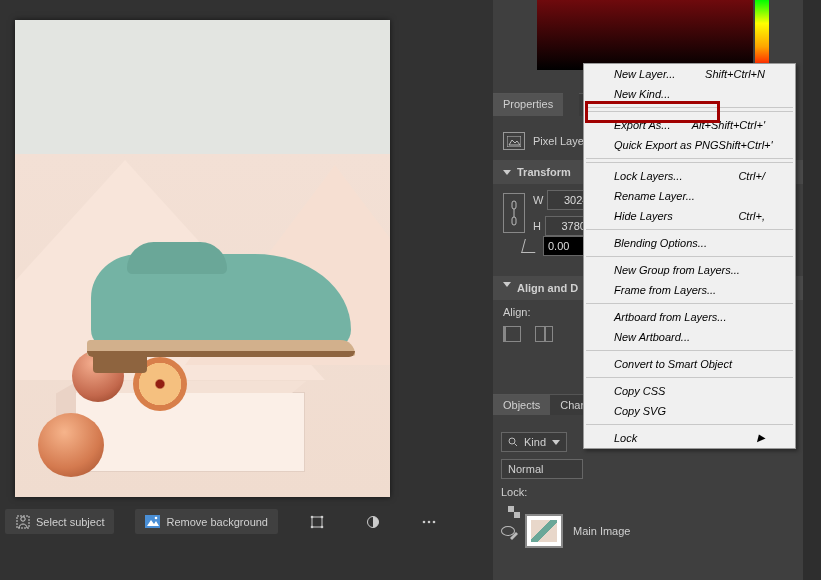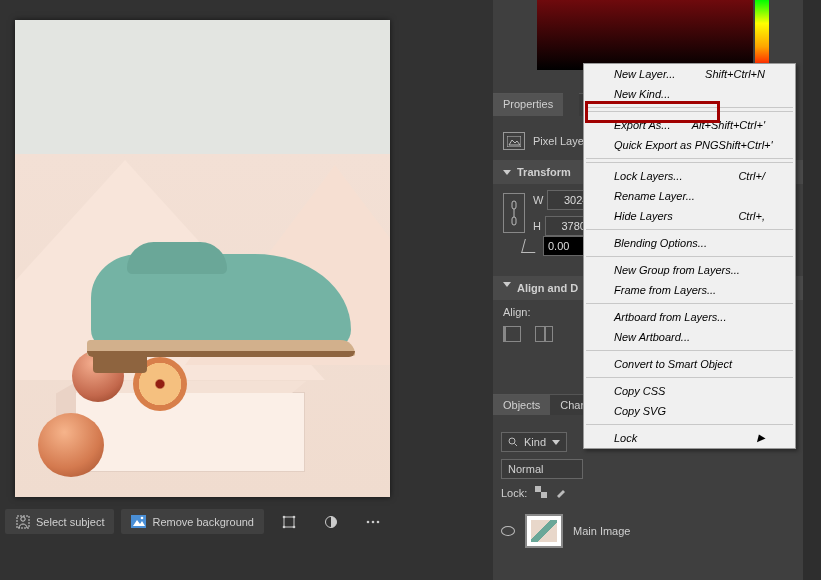--- a/index.html
+++ b/index.html
@@ -16,21 +16,21 @@
   .peach1 { position: absolute; left: 23px; bottom: 20px; width: 66px; height: 64px; background: radial-gradient(circle at 40% 30%, #f6b48b, #d47a4f 60%, #9e4c2b); border-radius: 50%; }
   .peach2 { position: absolute; left: 57px; top: 330px; width: 52px; height: 52px; background: radial-gradient(circle at 40% 25%, #f4ad8e, #c3684c 65%, #8c3d22); border-radius: 50%; }
   .peachhalf { position: absolute; left: 118px; top: 337px; width: 54px; height: 54px; border-radius: 50%; background: radial-gradient(circle at 50% 50%, #931f12 0 10%, #f5c07f 14% 55%, #d87f4a 56% 100%); }
   .shoe { position: absolute; left: 56px; top: 216px; width: 290px; height: 145px; }
   .shoe-body { position: absolute; left: 20px; top: 18px; width: 260px; height: 96px; background: #74b3a4; border-radius: 70px 140px 30px 30px / 64px 110px 30px 30px; }
   .shoe-body::before { content:''; position:absolute; left: 36px; top: -12px; width: 100px; height: 32px; background:#6aa798; border-radius: 50px 50px 10px 10px; }
   .shoe-sole { position:absolute; left: 16px; top: 104px; width: 268px; height: 16px; background:#d2b08c; border-radius: 20px 80px 10px 10px; }
   .shoe-sole::after { content:''; position:absolute; left:0; top:11px; width:100%; height:6px; background:#8e643f; border-radius: 0 0 10px 10px; }
   .shoe-heel { position:absolute; left: 22px; top: 115px; width: 54px; height: 22px; background:#8e643f; border-radius: 4px; }
 
-  .bottom-bar { position: absolute; left: 5px; top: 509px; display: flex; align-items: center; gap: 7px; }
+  .bottom-bar { position: absolute; left: 5px; top: 509px; display: flex; align-items: center; gap: 21px; }
   .btn { background: #404040; display: flex; align-items: center; gap: 6px; padding: 5px 10px; border-radius: 2px; cursor: pointer; }
   .btn.ghost { background: transparent; }
   .ico { width: 15px; height: 15px; display: inline-flex; align-items: center; justify-content: center; }
 
   .right-col { position: absolute; left: 493px; top: 0; width: 328px; height: 580px; background: #535353; }
   .right-inner { position:absolute; left:0; top:0; width:100%; height:100%; background:#3f3f3f; }
   .color-picker-area { position:absolute; left: 44px; top: 0; width: 216px; height: 70px; background: linear-gradient(to bottom, #6f0a0d, #000); display:flex; }
   .hue-strip { position:absolute; left: 262px; top: 0; width: 14px; height: 70px; background: linear-gradient(to bottom, #0f0, #ff0, #ffa500, #f00); }
 
   .panel-tabs { position:absolute; left:0; top: 93px; height: 23px; display:flex; gap: 16px; }
@@ -52,21 +52,21 @@
   .align-icons { position:absolute; left: 10px; top: 326px; display:flex; gap: 14px; }
   .align-ic { width:18px; height:16px; border:1px solid #888; position:relative; }
   .align-ic::after { content:''; position:absolute; background:#888; }
   .align-ic.l::after { left:0; top:0; width:2px; height:100%; }
   .align-ic.c::after { left:8px; top:0; width:2px; height:100%; }
 
   .layers-tabs { position:absolute; left:0; top: 394px; display:flex; }
   .kind-row { position:absolute; left:0; top: 428px; padding: 4px 8px; display:flex; gap:6px; align-items:flex-start; }
   .kind-sel { background:#3a3a3a; border:1px solid #666; height:20px; display:flex; align-items:center; gap:6px; padding:0 6px; }
   .normal-row { position:absolute; left:0; top: 455px; padding:4px 8px; }
-  .lock-row { position:absolute; left:0; top: 482px; padding:4px 8px; display:flex; gap:8px; align-items:center; }
+  .lock-row { position:absolute; left:0; top: 482px; padding:4px 8px; display:flex; gap:8px; align-items:center;flex-direction:column; }
   .layer-entry { position:absolute; left:0; top: 510px; width:100%; padding:4px 8px; display:flex; gap:10px; align-items:center; }
   .eye { width:14px; height:10px; border:1px solid #bbb; border-radius:50%; }
   .thumb { width:38px; height:34px; border:2px solid #888; background:#fff; position:relative; }
   .thumb::after { content:''; position:absolute; inset:4px; background: linear-gradient(135deg,#e8d7ca 40%, #6aa798 40% 60%, #e8d7ca 60%); }
 
   .right-strip { position:absolute; right:0; top:0; width:18px; height:100%; background:#2e2e2e; }
 
   
   .context-menu { position:absolute; left: 583px; top: 63px; width: 213px; background:#f0f0f0; border:1px solid #999; box-shadow: 2px 2px 4px rgba(0,0,0,.4); color:#000; }
   .cm-item { padding: 4px 30px; display:flex; justify-content:space-between; cursor:pointer; white-space:nowrap;font-style:italic; }

